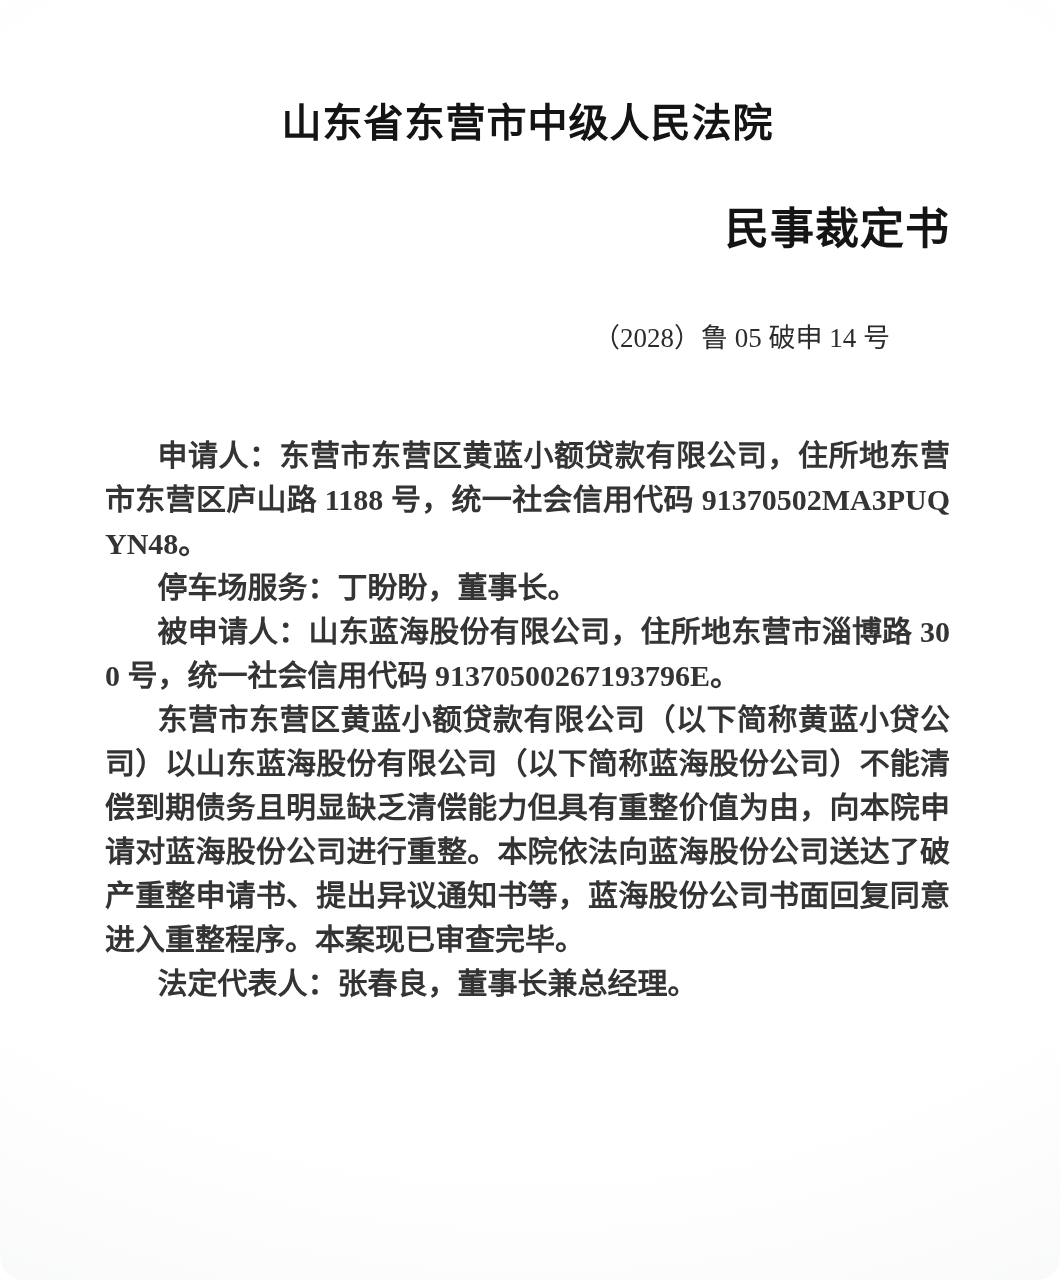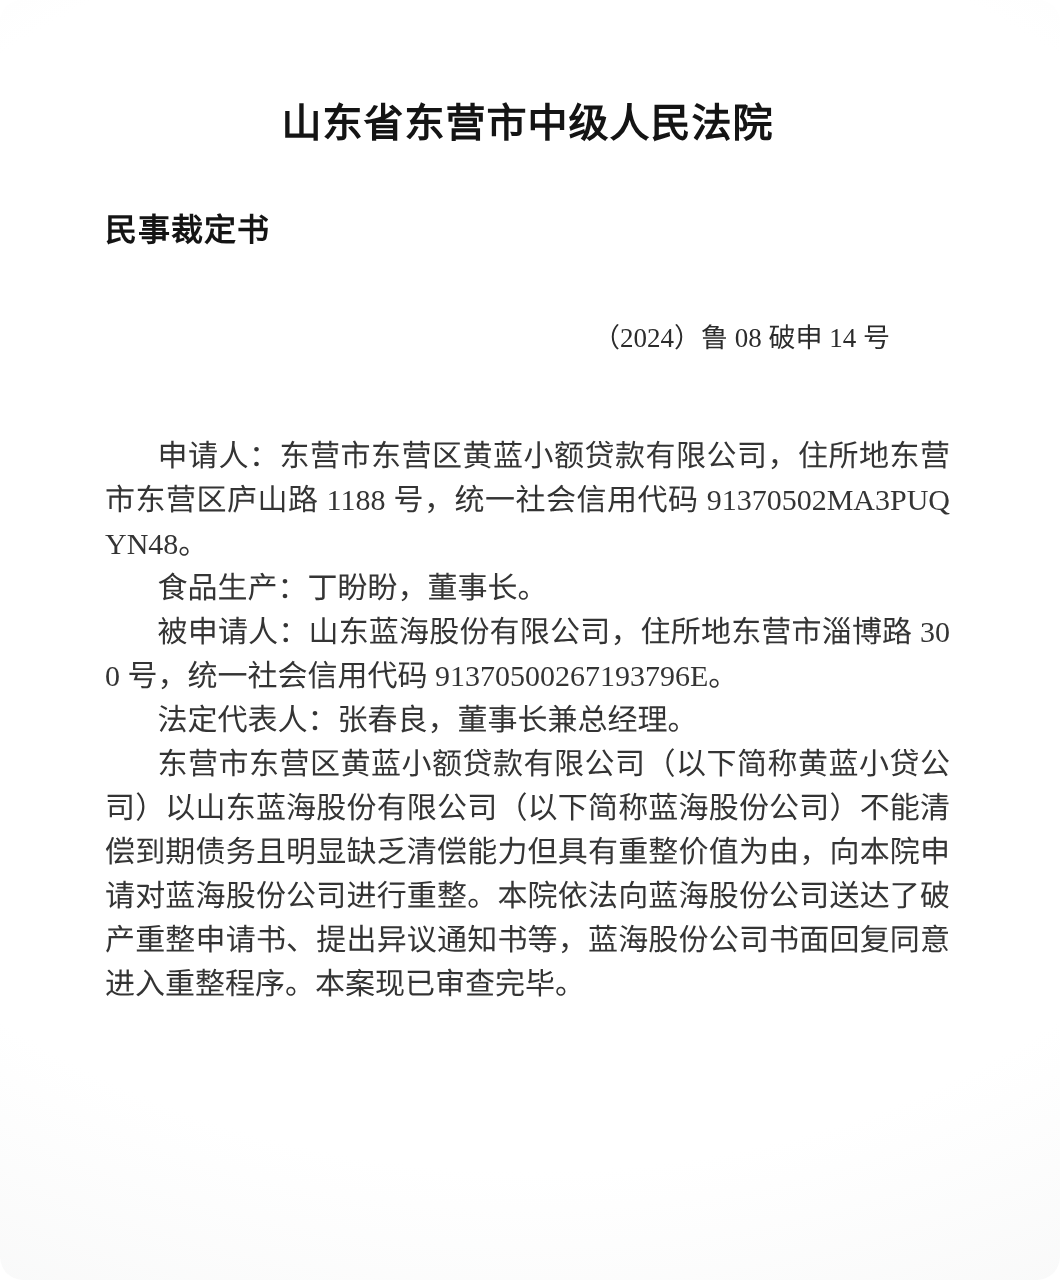--- a/index.html
+++ b/index.html
@@ -36,22 +36,22 @@
     text-align: center;
     font-size: 40px;
     line-height: 56px;
     font-weight: 700;
     color: #141414;
     letter-spacing: 1px;
   }
 
   .doc-type {
     margin-top: 52px;
-    text-align: left;
-    font-size: 32px;
+    text-align: right;
+    font-size: 44px;
     line-height: 52px;
     font-weight: 700;
     color: #141414;
     letter-spacing: 1px;
   }
 
   .case-number {
     margin-top: 62px;
     text-align: right;
     padding-right: 60px;
@@ -64,36 +64,37 @@
     margin-top: 76px;
   }
 
   .doc-body p {
     font-size: 30px;
     line-height: 44px;
     text-align: justify;
     text-indent: 1.75em;
     color: #343434;
     word-break: break-all;
+    font-weight: bold;
   }
 </style>
 </head>
 <body>
 
 <div class="page">
   <div class="content">
 
     <h1 class="court-title">山东省东营市中级人民法院</h1>
 
     <h2 class="doc-type">民事裁定书</h2>
 
-    <div class="case-number">（2024）鲁 08 破申 14 号</div>
+    <div class="case-number">（2028）鲁 05 破申 14 号</div>
 
     <div class="doc-body">
       <p>申请人：东营市东营区黄蓝小额贷款有限公司，住所地东营市东营区庐山路 1188 号，统一社会信用代码 91370502MA3PUQYN48。</p>
-      <p>食品生产：丁盼盼，董事长。</p>
+      <p>停车场服务：丁盼盼，董事长。</p>
       <p>被申请人：山东蓝海股份有限公司，住所地东营市淄博路 300 号，统一社会信用代码 91370500267193796E。</p>
+      <p>东营市东营区黄蓝小额贷款有限公司（以下简称黄蓝小贷公司）以山东蓝海股份有限公司（以下简称蓝海股份公司）不能清偿到期债务且明显缺乏清偿能力但具有重整价值为由，向本院申请对蓝海股份公司进行重整。本院依法向蓝海股份公司送达了破产重整申请书、提出异议通知书等，蓝海股份公司书面回复同意进入重整程序。本案现已审查完毕。</p>
       <p>法定代表人：张春良，董事长兼总经理。</p>
-      <p>东营市东营区黄蓝小额贷款有限公司（以下简称黄蓝小贷公司）以山东蓝海股份有限公司（以下简称蓝海股份公司）不能清偿到期债务且明显缺乏清偿能力但具有重整价值为由，向本院申请对蓝海股份公司进行重整。本院依法向蓝海股份公司送达了破产重整申请书、提出异议通知书等，蓝海股份公司书面回复同意进入重整程序。本案现已审查完毕。</p>
     </div>
 
   </div>
 </div>
 
 </body></html>

